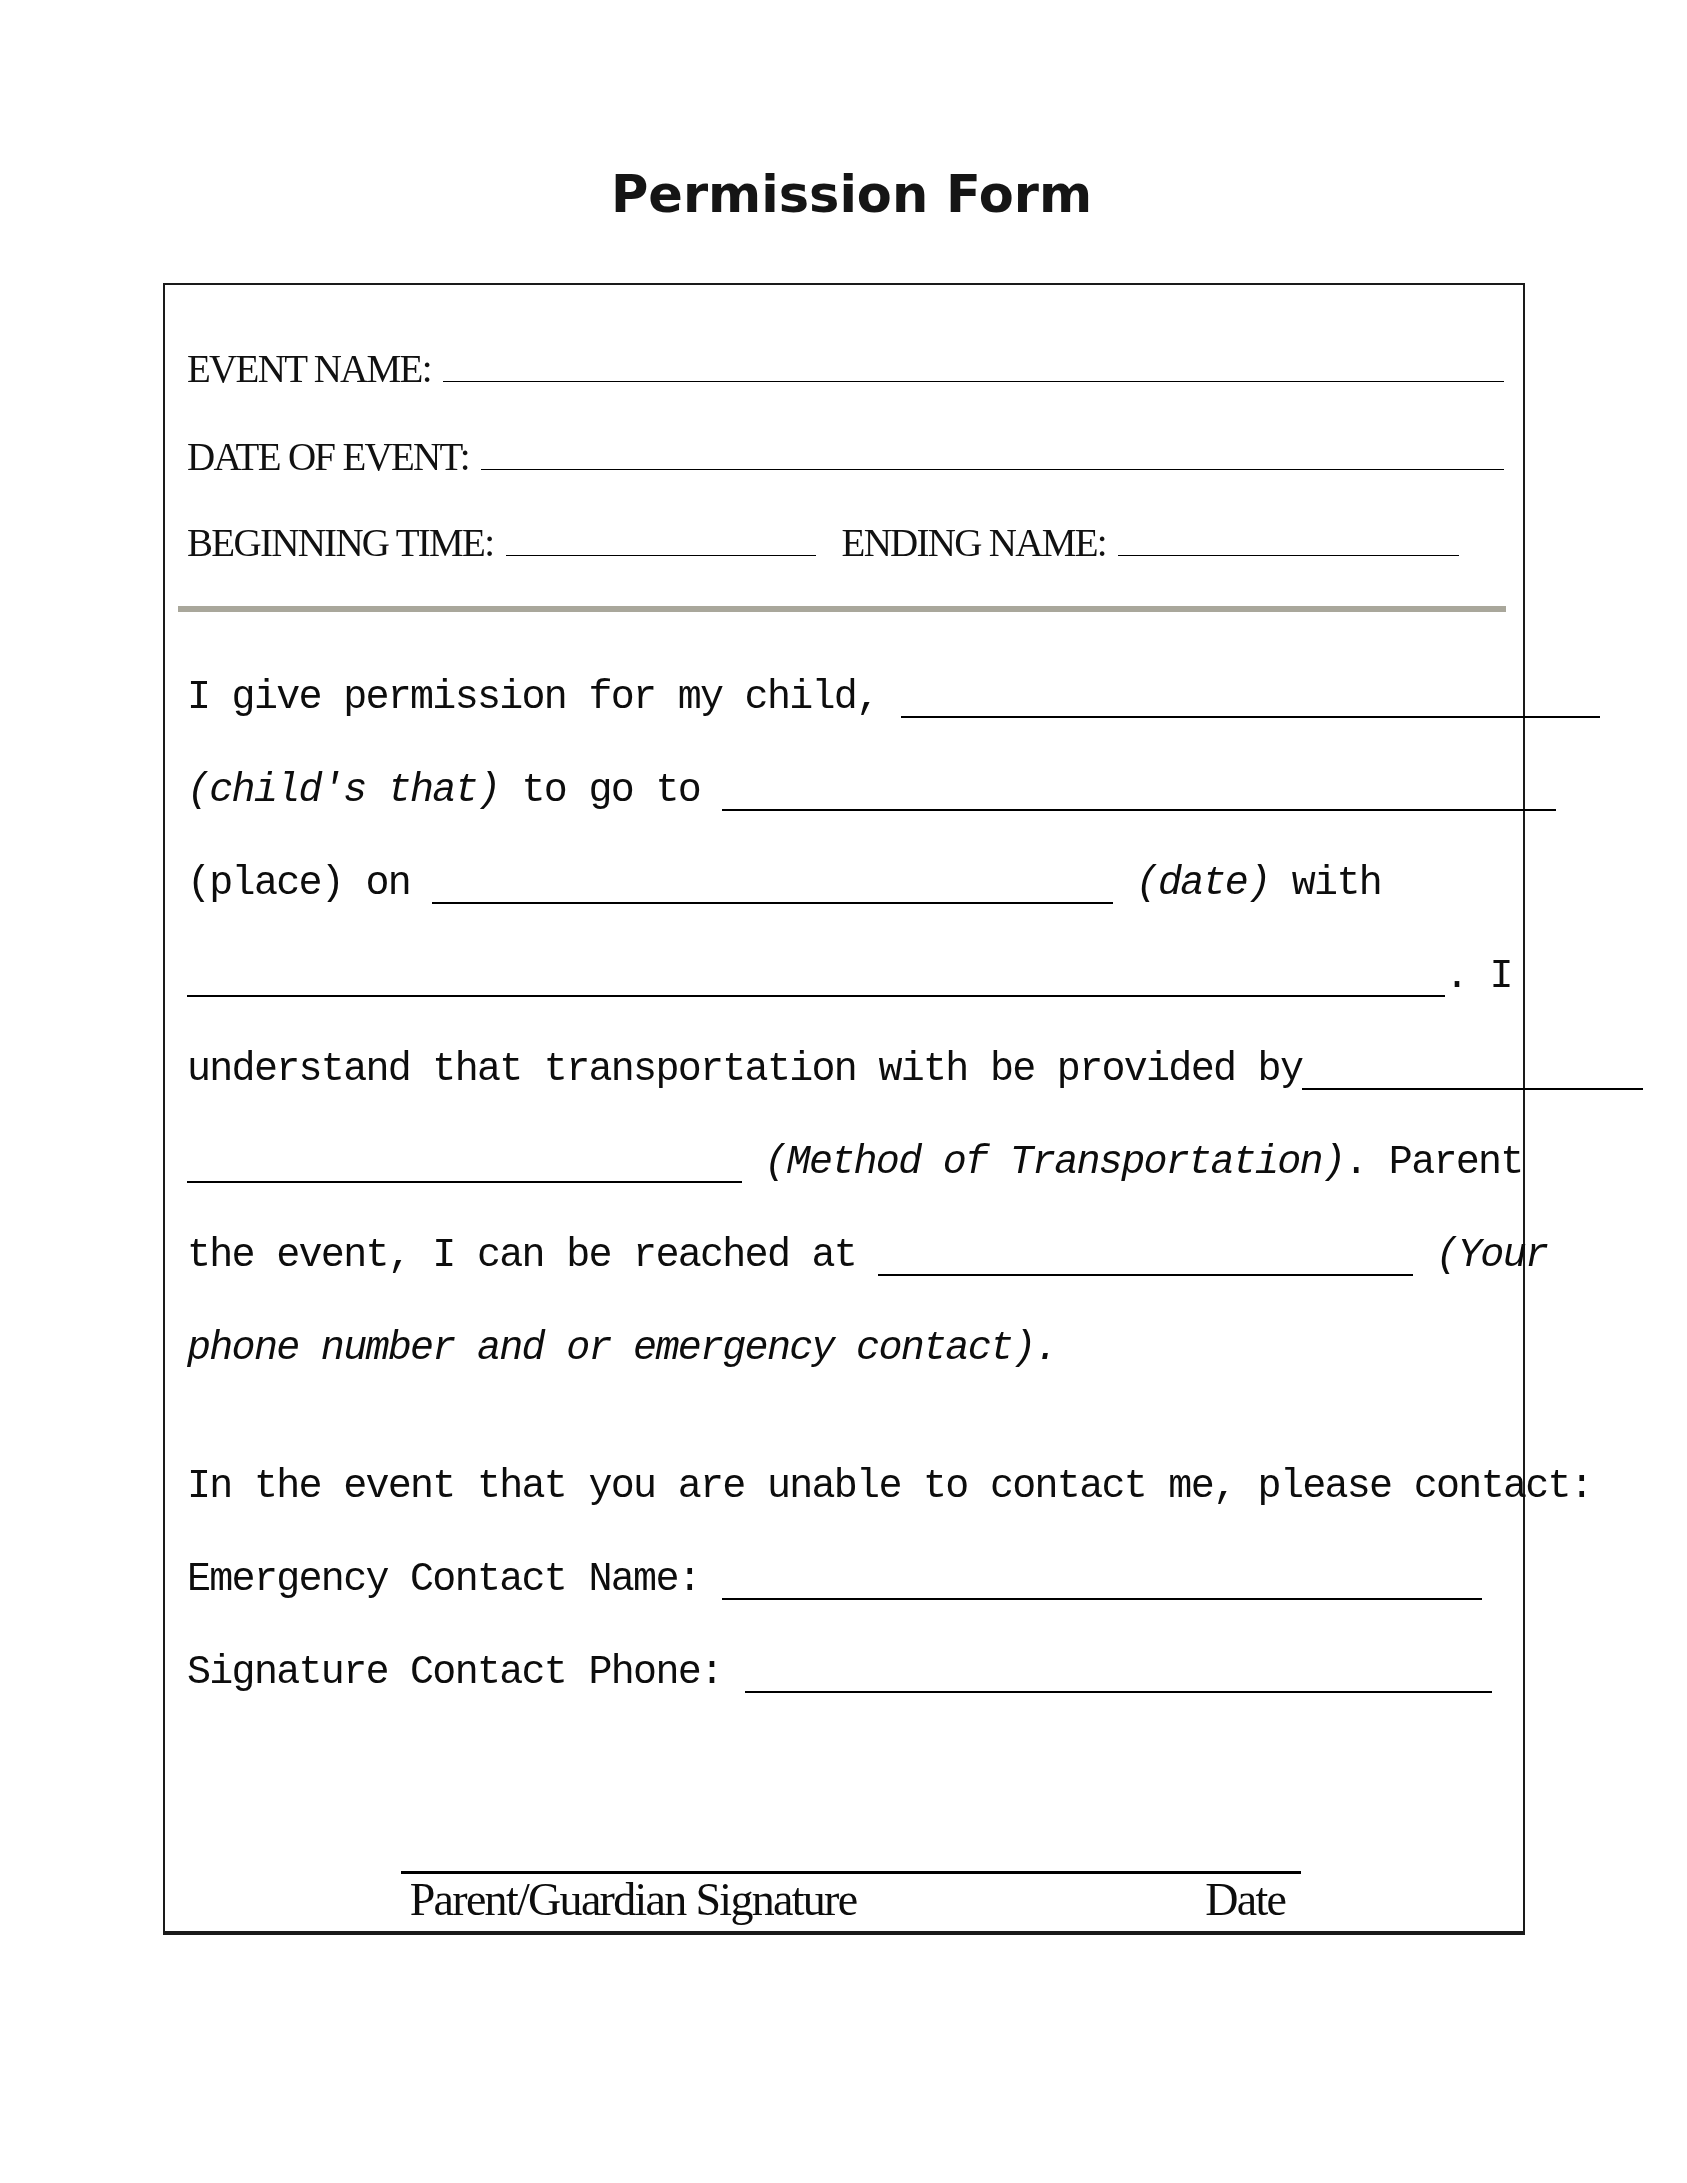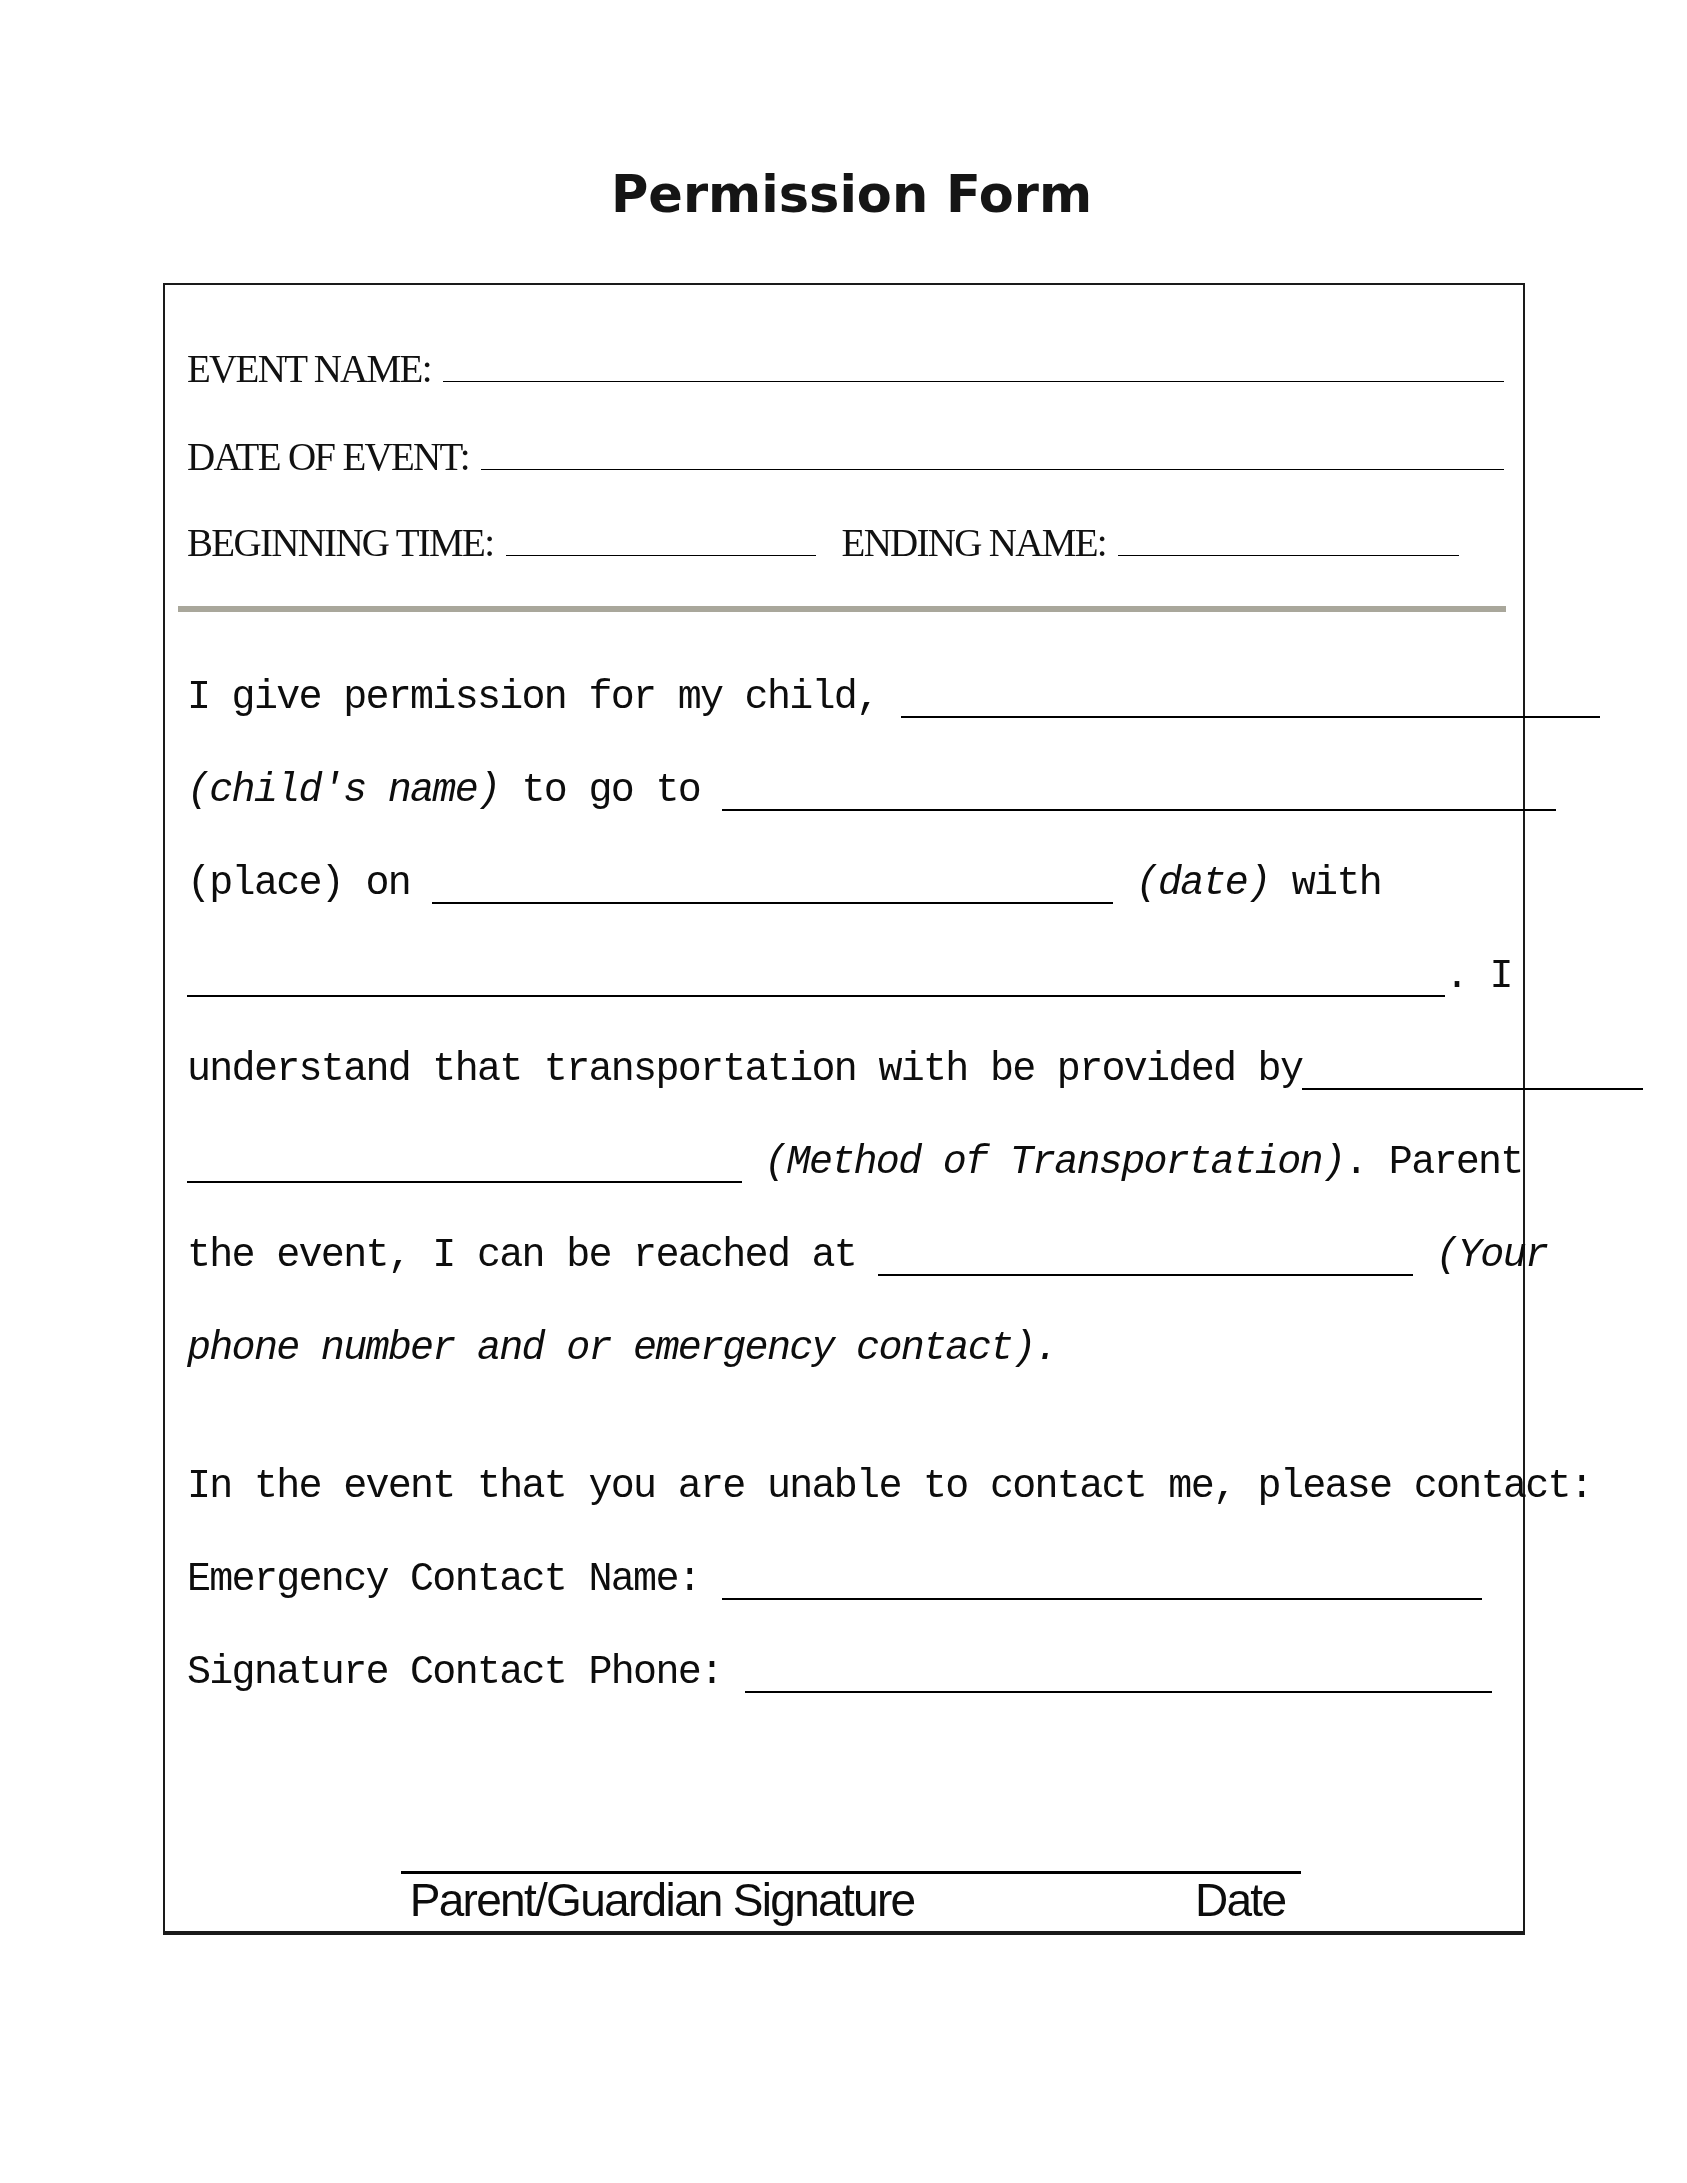--- a/index.html
+++ b/index.html
@@ -89,21 +89,21 @@
   }
   .sig-line{
     height:0;
     border-bottom:3.5px solid #000;
   }
   .sig-labels{
     margin-top:1.7px;
     display:flex;
     justify-content:space-between;
     padding:0 15.7px 0 8.7px;
-    font-family:Liberation Sans, sans-serif;
+    font-family:Liberation Serif, serif;
     font-size:46px;
     letter-spacing:-1.7px;
     line-height:1.05;
     white-space:pre;
     color:#0d0d0d;
   }
 </style>
 </head>
 <body>
 
@@ -124,21 +124,21 @@
     <div class="frow" style="top:217px;">
       <span class="lbl">BEGINNING TIME:</span><span class="blank tgap" style="width:310px;"></span><span class="lbl" style="margin-left:26px;">ENDING NAME:</span><span class="blank tgap" style="width:341px;"></span>
     </div>
 
     <div class="divider"></div>
 
     <div class="bodytext">
 
       <div class="bline"><span>I give permission for my child, </span><span class="blank" style="width:699px;"></span></div>
 
-      <div class="bline"><span class="it">(child's name)</span><span> to go to </span><span class="blank" style="width:834px;"></span></div>
+      <div class="bline"><span class="it">(child's that)</span><span> to go to </span><span class="blank" style="width:834px;"></span></div>
 
       <div class="bline"><span>(place) on </span><span class="blank" style="width:681px;"></span><span class="it"> (date)</span><span> with</span></div>
 
       <div class="bline"><span class="blank" style="width:1258px;"></span><span>. I</span></div>
 
       <div class="bline"><span>understand that transportation with be provided by</span><span class="blank" style="width:341px;"></span></div>
 
       <div class="bline"><span class="blank" style="width:555px;"></span><span class="it"> (Method of Transportation)</span><span>. Parent</span></div>
 
       <div class="bline"><span>the event, I can be reached at </span><span class="blank" style="width:535px;"></span><span class="it"> (Your</span></div>

